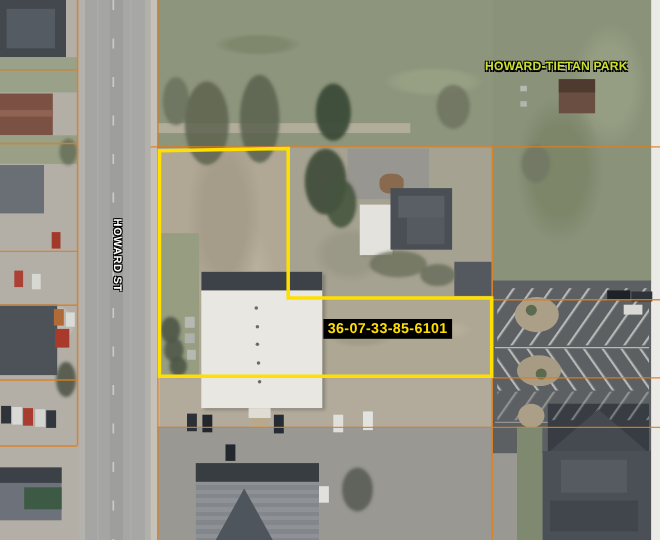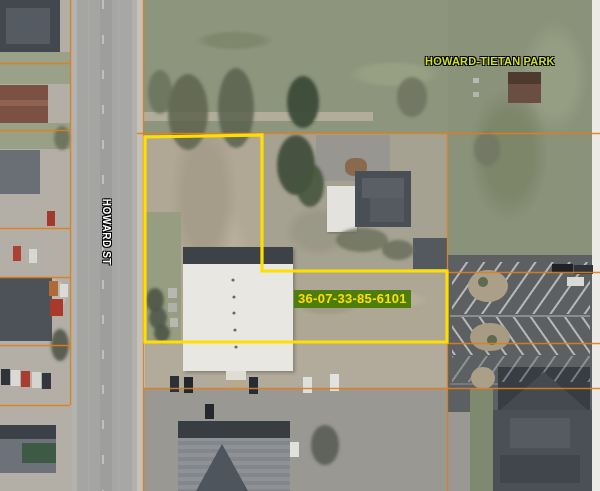--- a/index.html
+++ b/index.html
@@ -69,26 +69,26 @@
   .lh3{left:0;top:150px;width:40px;height:44px;background:#6a6f75;}
   .lh4{left:0;top:277px;width:52px;height:64px;background:#4d5258;}
   .red-container{left:50px;top:299px;width:13px;height:17px;background:#a8392b;}
   .lh5{left:0;top:425px;width:56px;height:48px;background:#6d727a;}
   .lh5b{left:0;top:425px;width:56px;height:14px;background:#3c4147;}
   .dumpster{left:22px;top:443px;width:34px;height:20px;background:#3d5a45;}
   
   #overlay{position:absolute;left:0;top:0;width:600px;height:491px;pointer-events:none;}
   
   .lbl{position:absolute;white-space:nowrap;font-weight:bold;}
-  .park-label{left:425px;top:55px;font-size:11px;color:#cde030;letter-spacing:.2px;
+  .park-label{left:441px;top:55px;font-size:11px;color:#cde030;letter-spacing:.2px;
     text-shadow:-1px -1px 0 #000,1px -1px 0 #000,-1px 1px 0 #000,1px 1px 0 #000;}
   .street-label{left:106px;top:232px;transform:translate(-50%,-50%) rotate(90deg);
     font-size:10px;color:#ffffff;letter-spacing:.6px;
     text-shadow:-1px -1px 0 #000,1px -1px 0 #000,-1px 1px 0 #000,1px 1px 0 #000;}
-  .parcel-label{left:294px;top:290px;background:#4d7c0f;color:#ffdf00;
+  .parcel-label{left:294px;top:290px;background:#000000;color:#ffdf00;
     font-size:13px;padding:1px 4px 2px 4px;letter-spacing:.3px;}
 </style>
 </head>
 <body>
 
 <div id="map">
 
   <div class="abs left-lot"></div>
   <div class="abs road"></div>
   <div class="abs sidewalk"></div>

